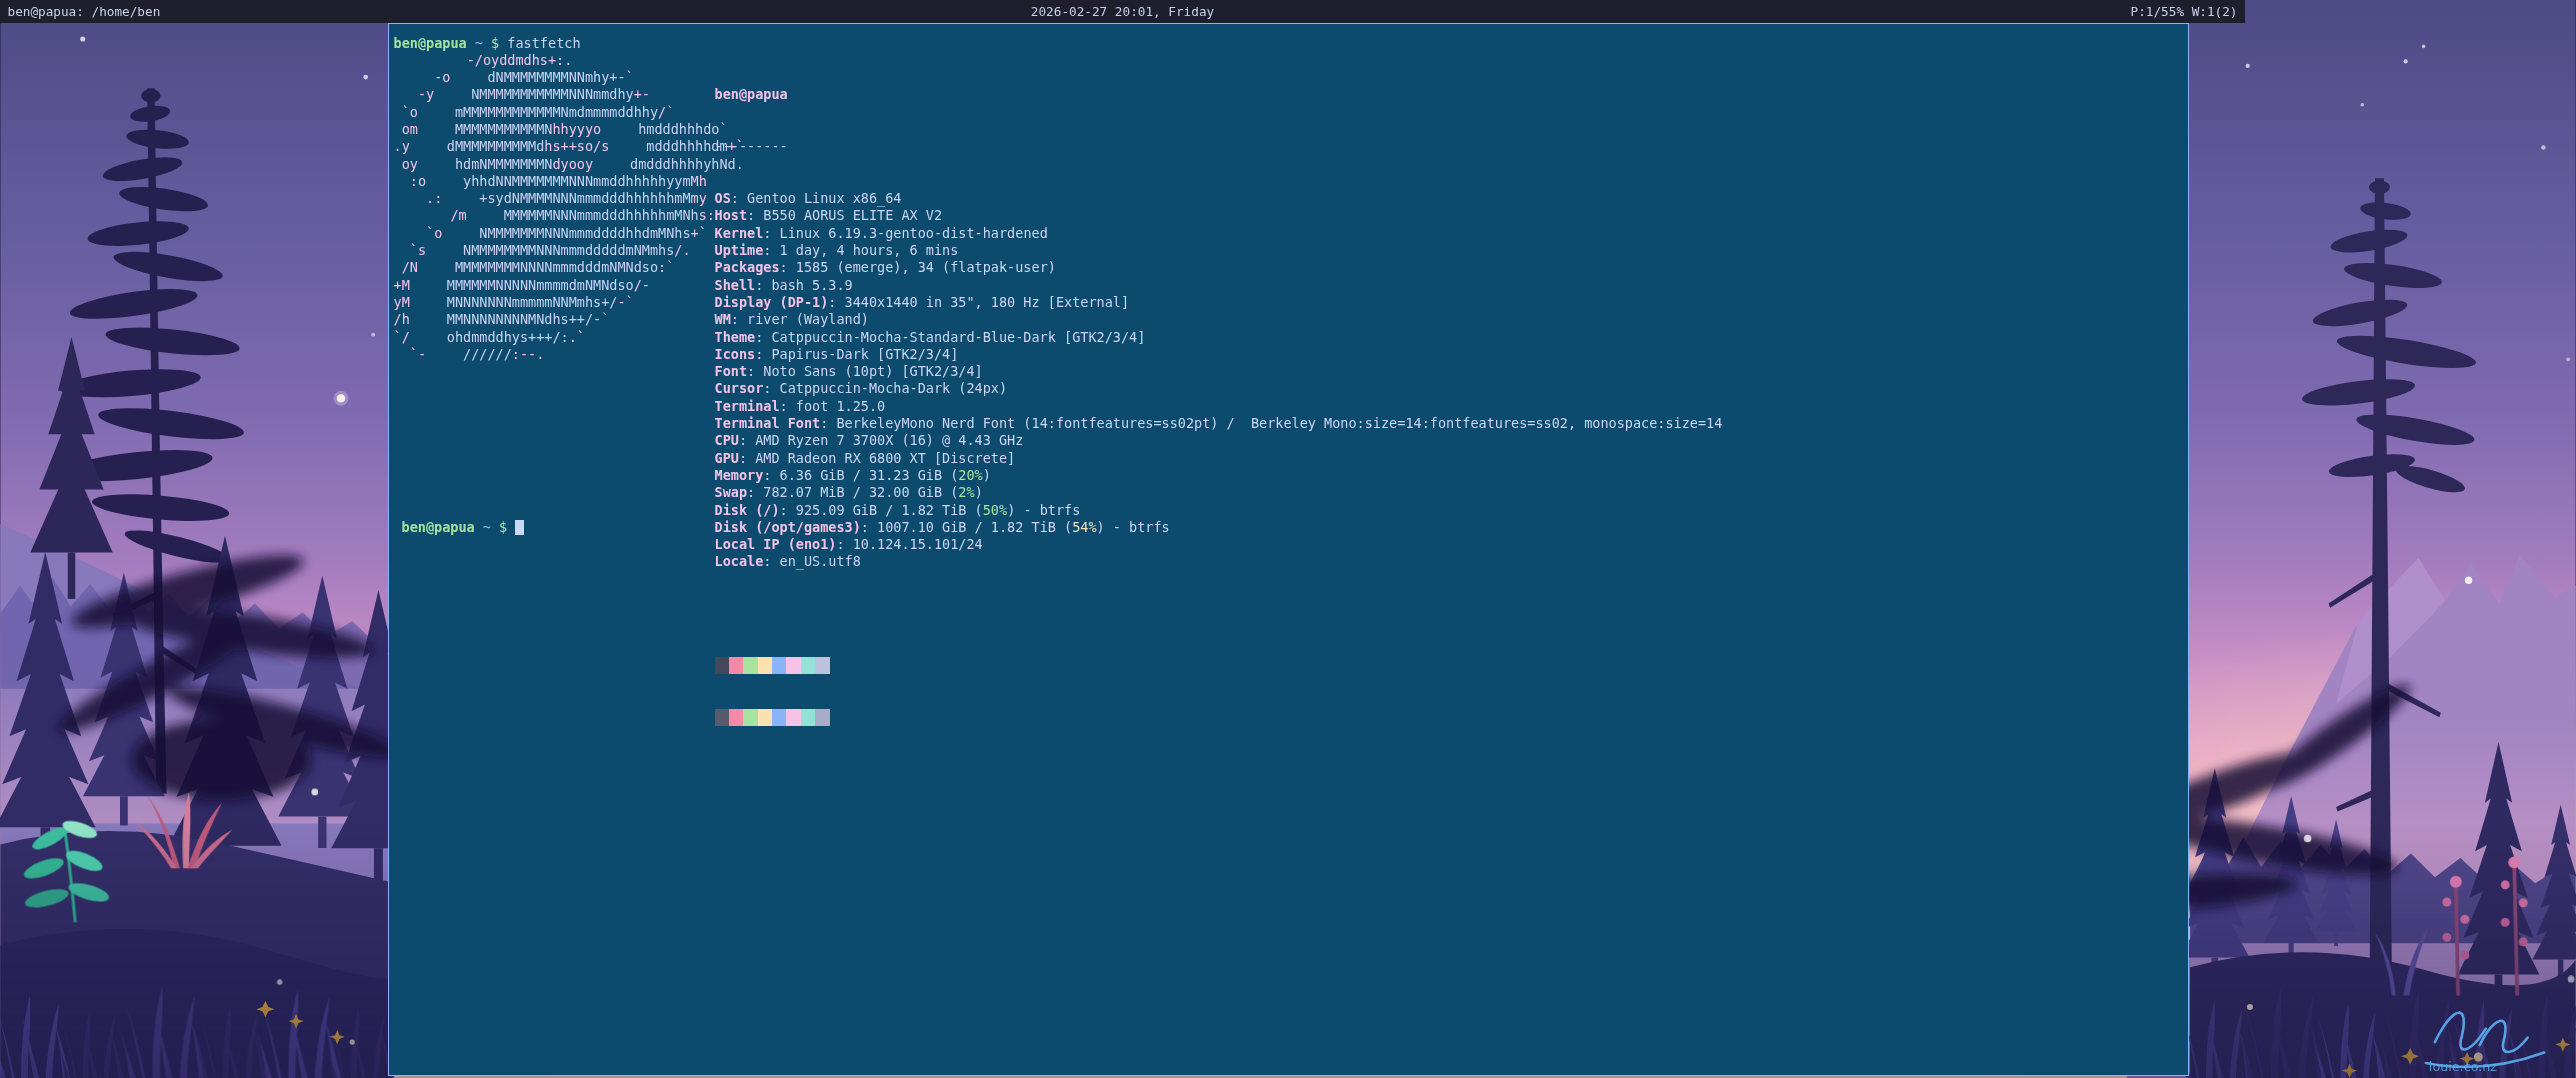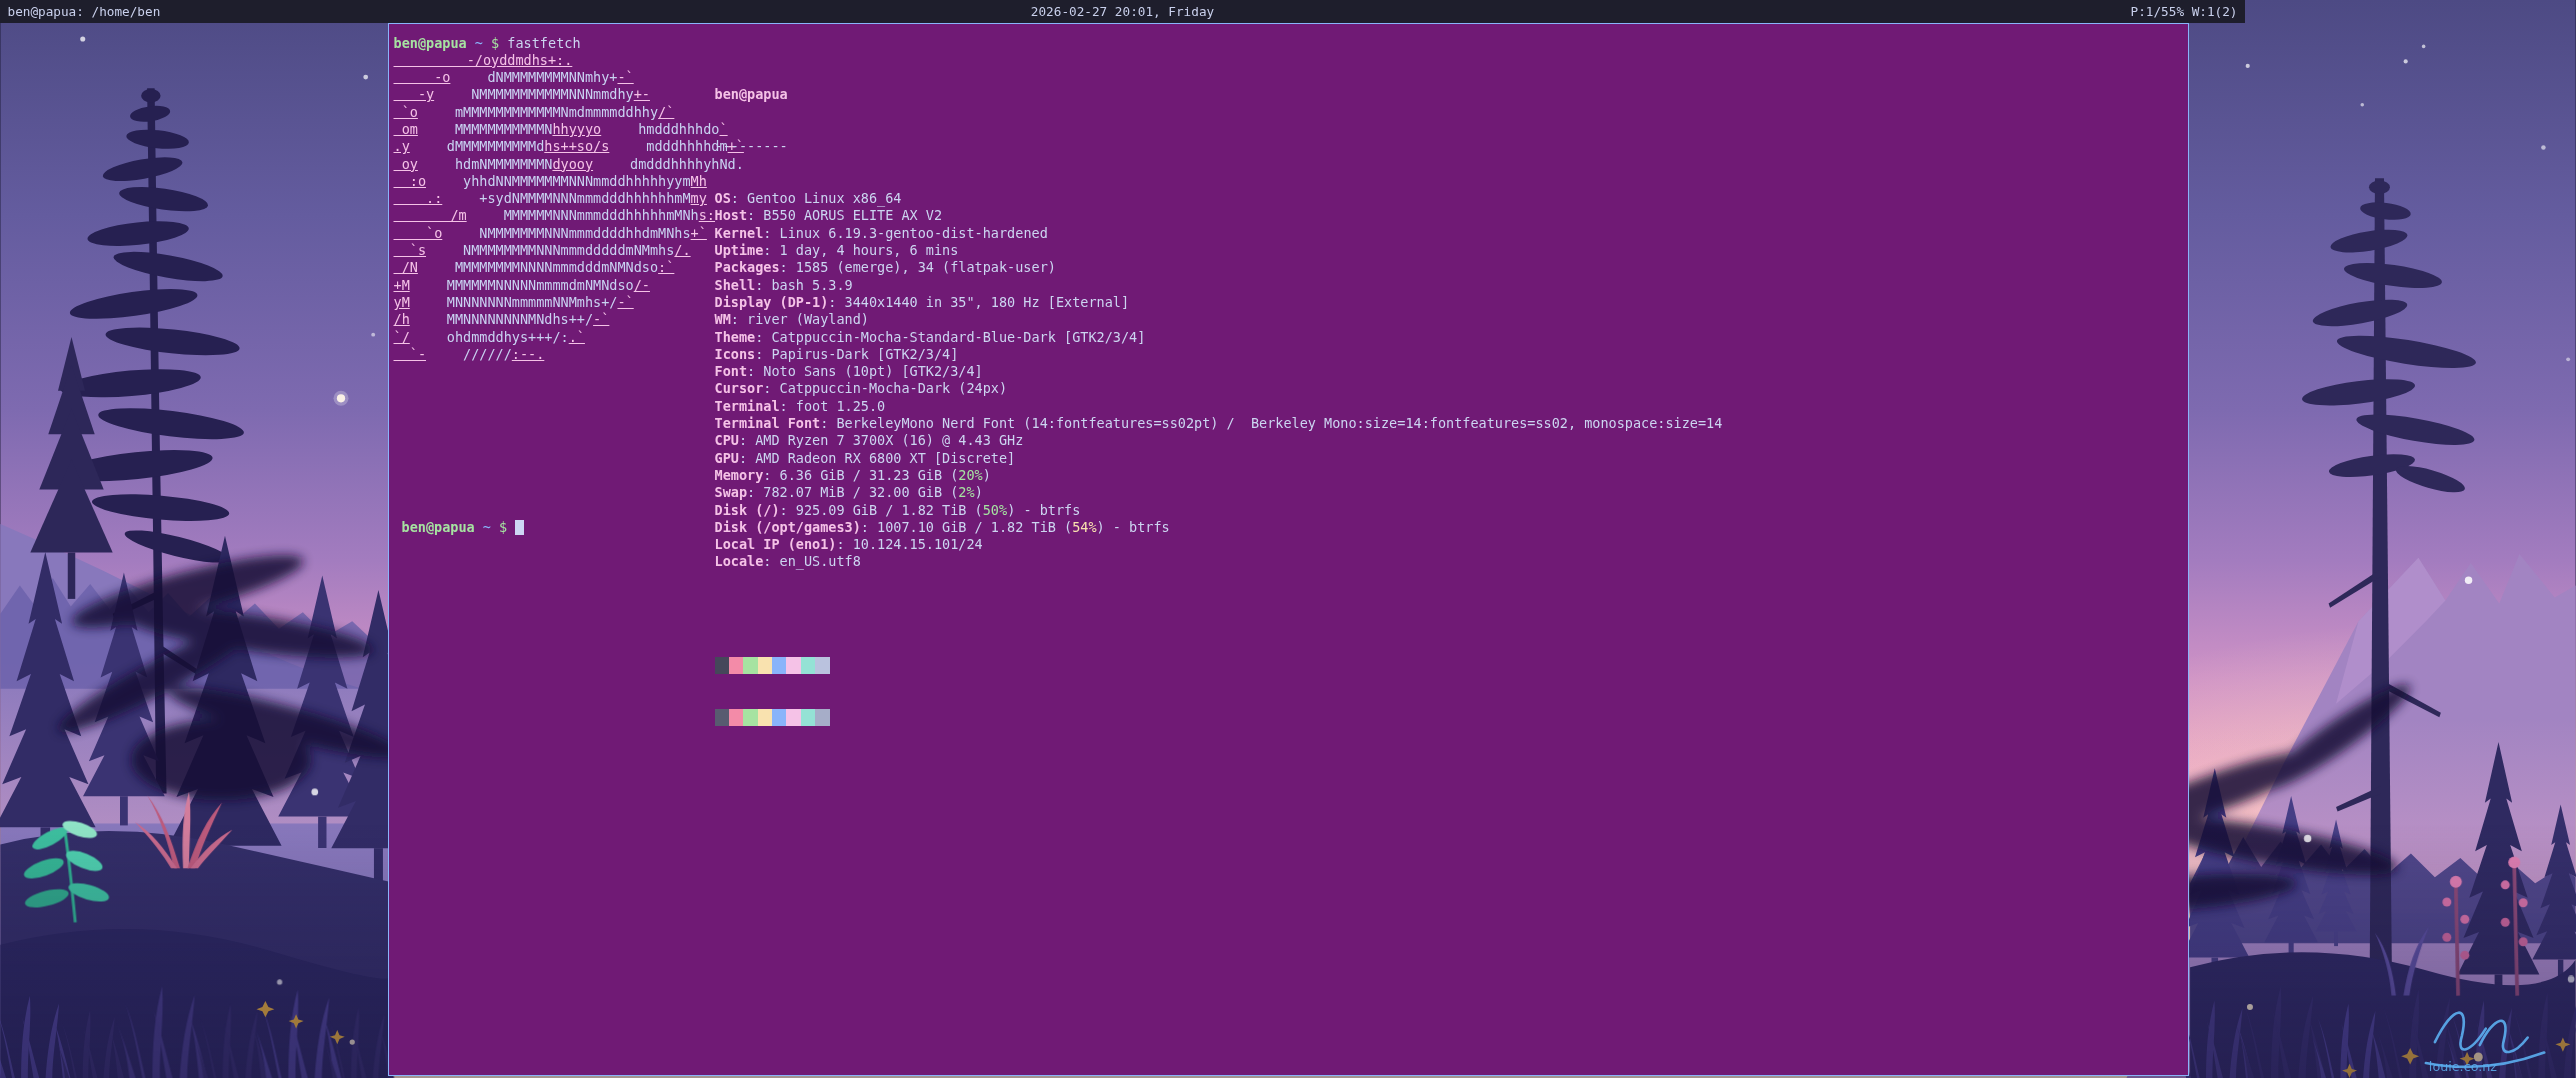--- a/index.html
+++ b/index.html
@@ -8,28 +8,28 @@
   
   .wallpaper{position:absolute;left:0;top:0;width:2576px;height:1078px;z-index:0;}
   
   .topbar{position:absolute;left:0;top:0;width:2245px;height:23px;background:#1e1e2c;
           z-index:3;color:#c9d0ec;font-size:12.7px;line-height:23px;}
   .topbar .bar-left{position:absolute;left:7.5px;top:0;}
   .topbar .bar-center{position:absolute;left:0;right:0;top:0;text-align:center;}
   .topbar .bar-right{position:absolute;right:7.5px;top:0;}
   
   .terminal{position:absolute;left:388px;top:23px;width:1799px;height:1051px;
-            background:#701a75;border:1.5px solid #89b4fa;z-index:2;}
+            background:#0c4a6e;border:1.5px solid #89b4fa;z-index:2;}
   .term-inner{position:absolute;left:4.5px;top:10.5px;right:4.5px;bottom:4.5px;
               font-size:13.5px;line-height:17.3px;color:#ccd5f1;white-space:pre;}
   .term-line{height:17.3px;}
   .line1{position:absolute;left:0;top:0;}
   .ascii-art{position:absolute;left:0;top:17.3px;}
   .art-line{height:17.3px;}
-  .art-p{color:#f5c2e7;text-decoration:underline;}
+  .art-p{color:#f5c2e7;}
   .art-w{color:#c9d2f2;margin-left:37px;}
   .ff-info{position:absolute;left:321px;top:17.3px;}
   .info-line{height:17.3px;}
   .ff-title{color:#f5c2e7;font-weight:bold;}
   .fkey{color:#f5c2e7;font-weight:bold;}
   .seg-green{color:#a6e3a1;}
   .seg-yellow{color:#f9e2af;}
   .spacer{height:17.3px;}
   .palette-row{height:17.3px;display:flex;}
   .swatch{display:inline-block;width:14.4px;height:17.3px;}

